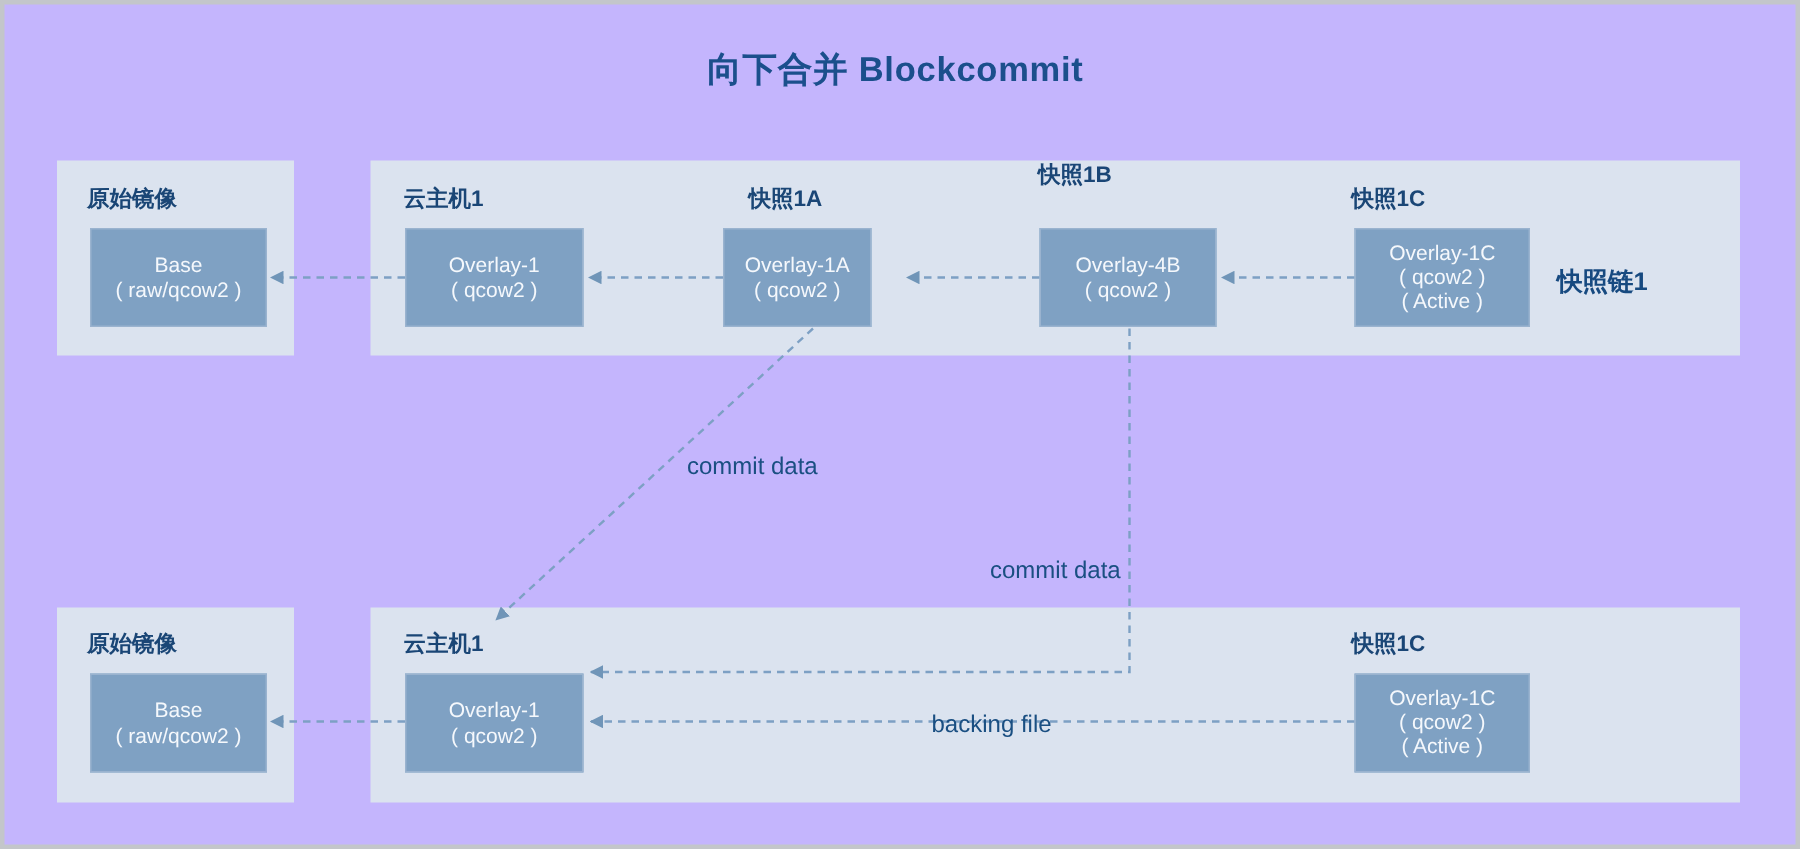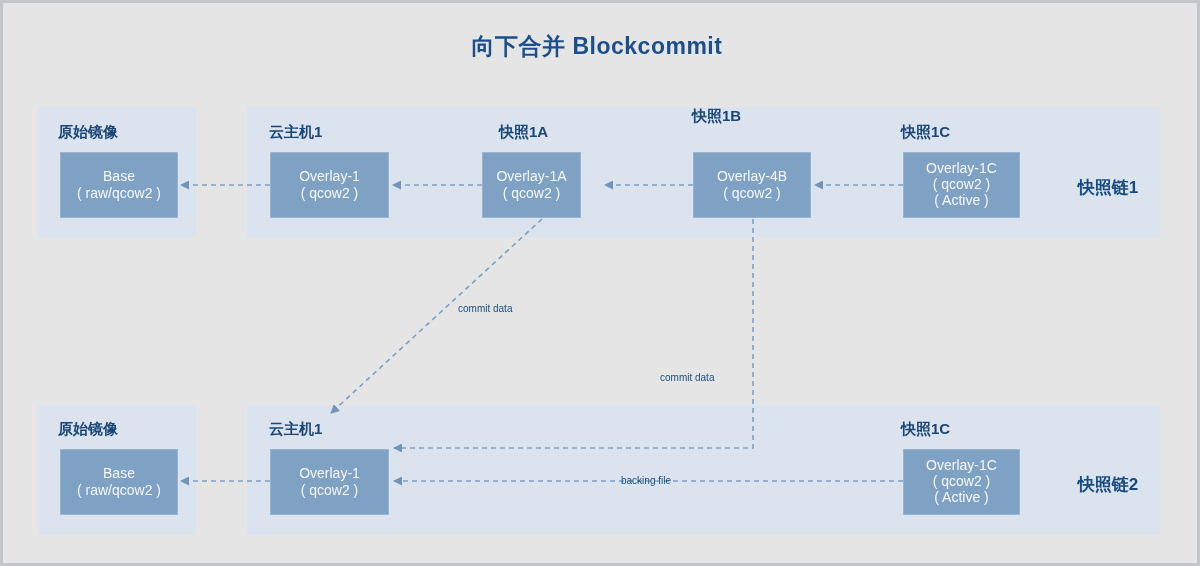--- a/index.html
+++ b/index.html
@@ -1,20 +1,20 @@
 <!DOCTYPE html>
 <html><head>
 <meta charset="utf-8">
 <style>
   html,body{margin:0;padding:0;background:#ffffff;}
   #canvas{
     position:relative;
     width:1200px;height:566px;
     box-sizing:border-box;
-    background:#e5e5e5;
+    background:#c4b5fd;
     border:3px solid #c3c6ca;
     font-family:"Liberation Sans","DejaVu Sans",sans-serif;
     overflow:hidden;
   }
   .title{
     position:absolute;top:28px;left:0;width:1188px;
     text-align:center;
     font-size:23px;font-weight:bold;color:#1b4f8c;
     letter-spacing:0.5px;
   }
@@ -32,26 +32,26 @@
     color:#f5f8fc;
     font-size:14px;line-height:1.22;
     text-align:right;
   }
   .nlabel{
     position:absolute;width:120px;
     font-size:15px;font-weight:bold;color:#1a4676;
   }
   .chain{
     position:absolute;width:140px;
-    text-align:center;
+    text-align:left;
     font-size:17px;font-weight:bold;color:#174a80;
   }
   .anno{
     position:absolute;
-    font-size:10px;color:#1a4f82;
+    font-size:16px;color:#1a4f82;
     white-space:nowrap;
   }
   .overlay{
     position:absolute;left:0;top:0;
     pointer-events:none;
   }
 </style>
 </head>
 <body>
 
@@ -111,21 +111,20 @@
     <div>( Active )</div>
   </div>
 
   <div class="anno" style="left:455px;top:300px">commit data</div>
   <div class="anno" style="left:657px;top:369px">commit data</div>
   <div class="anno" style="left:618px;top:472px">backing file</div>
 
   <div class="nlabel" style="left:55px;top:417px">原始镜像</div>
   <div class="nlabel" style="left:266px;top:417px">云主机1</div>
   <div class="nlabel" style="left:898px;top:417px">快照1C</div>
-  <div class="chain" style="left:1035px;top:470px">快照链2</div>
 
   <div class="box" style="left:57px;top:446px;width:118px">
     <div>Base</div>
     <div>( raw/qcow2 )</div>
   </div>
   <div class="box" style="left:267px;top:446px;width:119px">
     <div>Overlay-1</div>
     <div>( qcow2 )</div>
   </div>
   <div class="box" style="left:900px;top:446px;width:117px;line-height:1.12">

